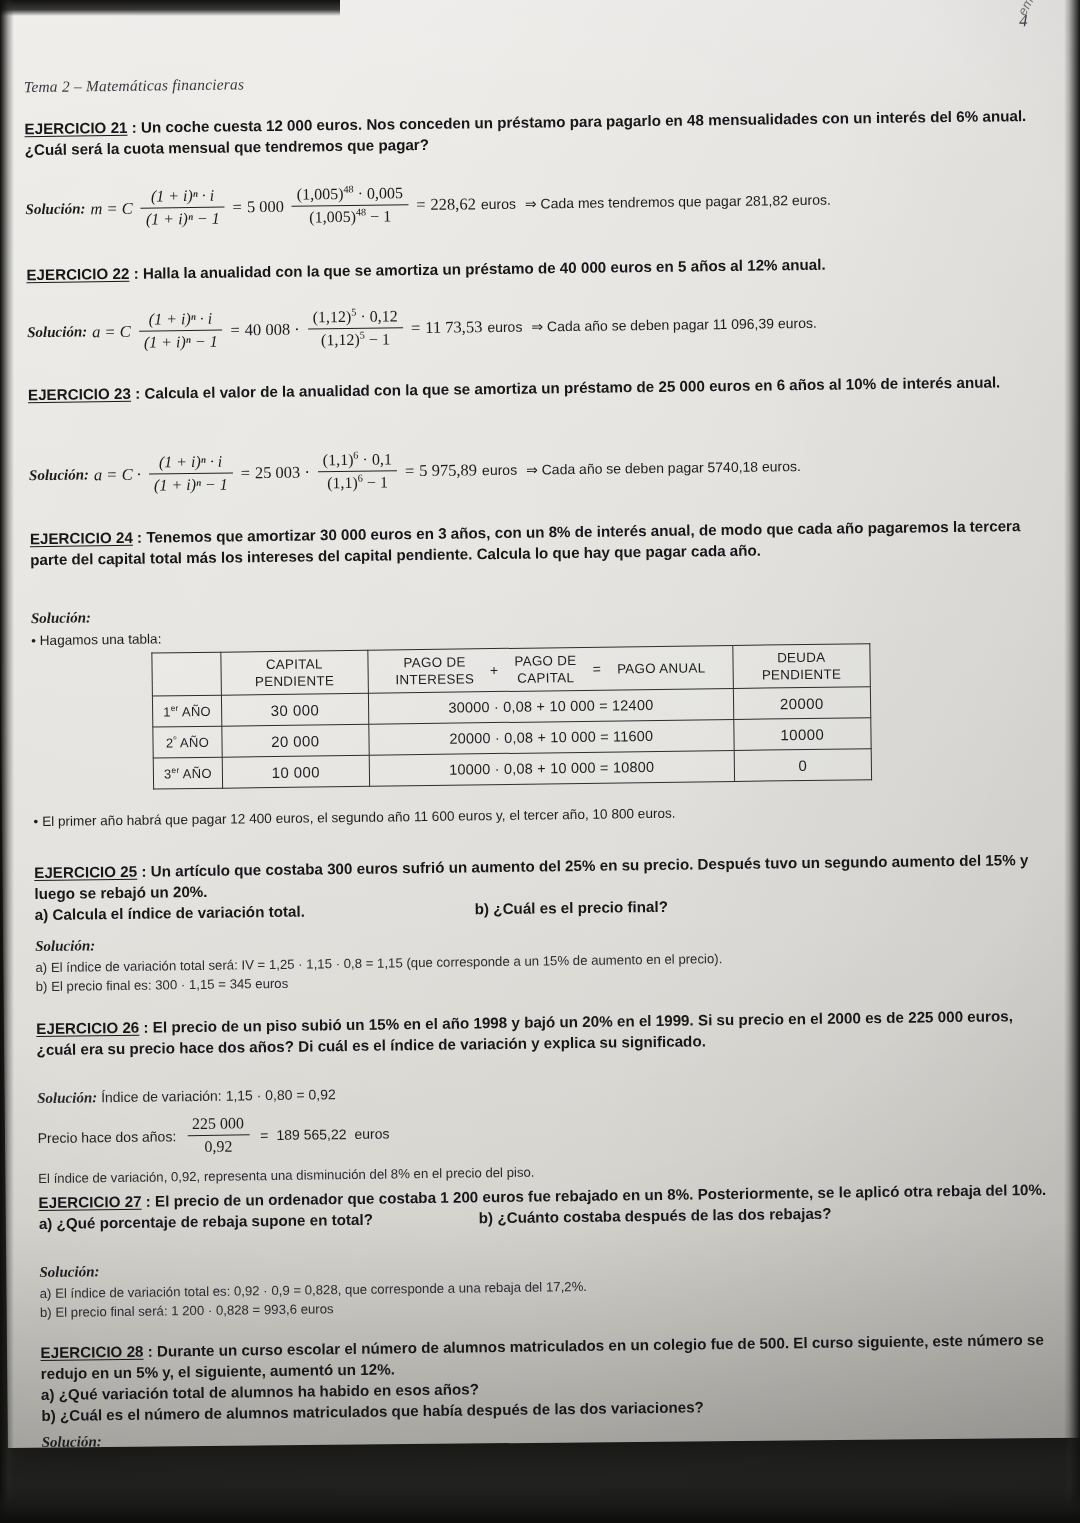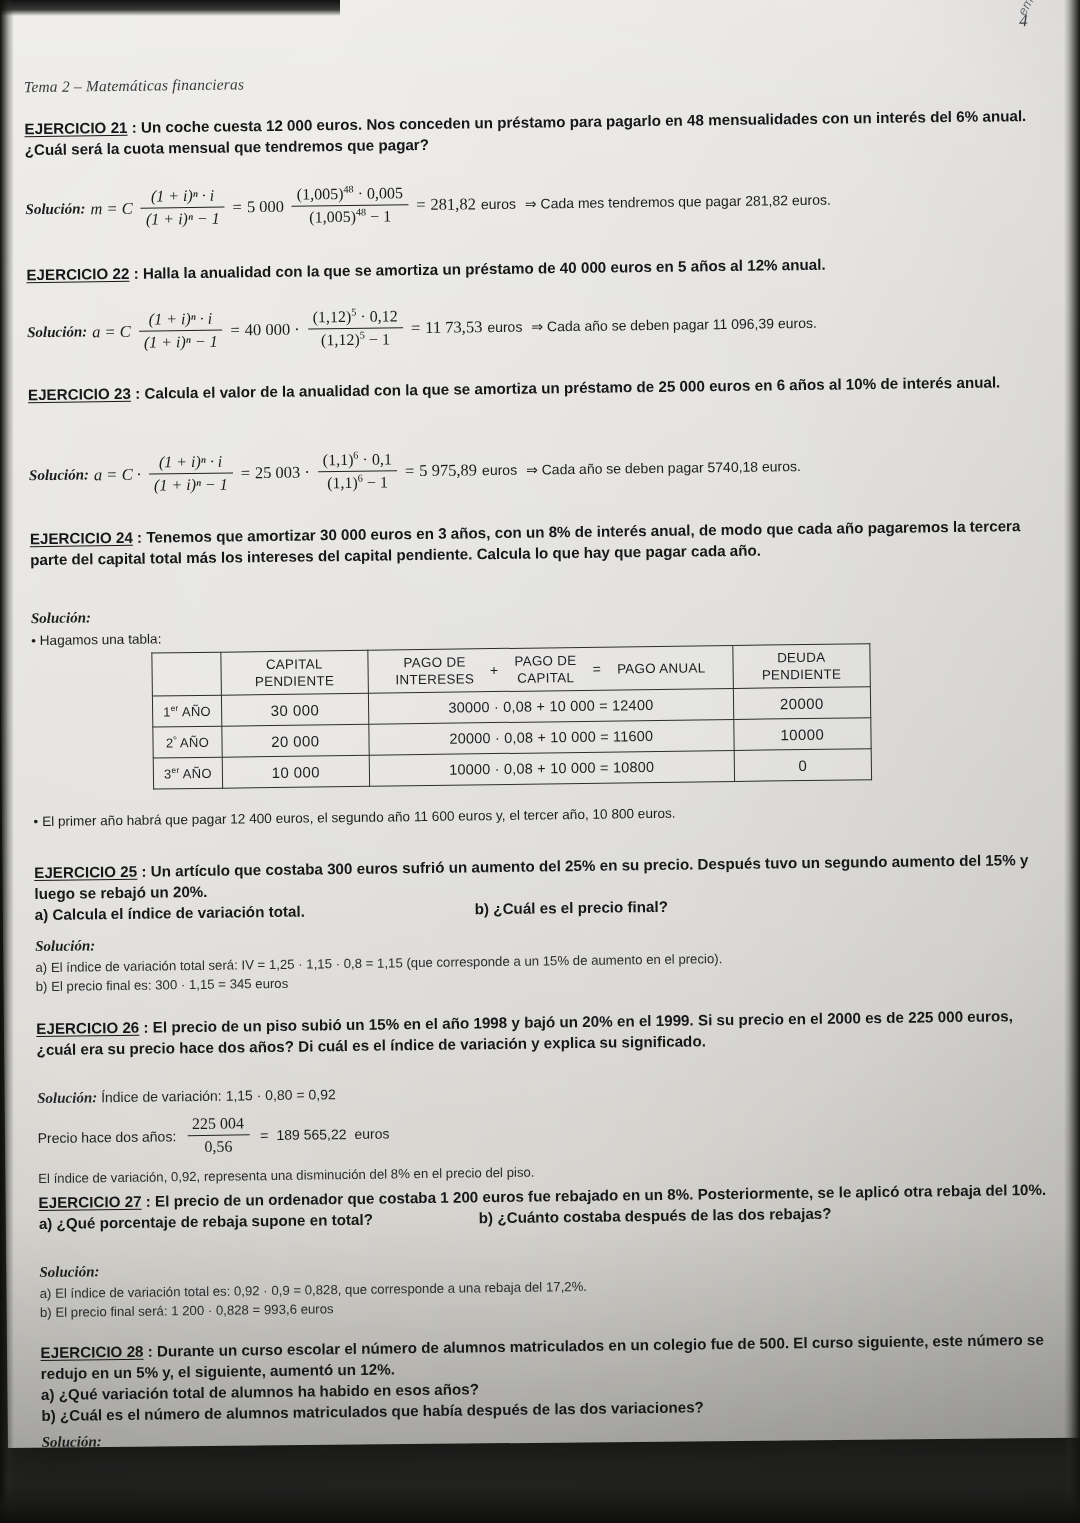--- a/index.html
+++ b/index.html
@@ -255,21 +255,21 @@
           <span class="den it">(1 + i)ⁿ − 1</span>
         </span>
         <span>=</span>
         <span>5 000</span>
         <span class="frac">
           <span class="num">(<span>1,005</span>)<sup>48</sup> · <span>0,005</span></span>
           <span class="bar"></span>
           <span class="den">(<span>1,005</span>)<sup>48</sup> − 1</span>
         </span>
         <span>=</span>
-        <span>281,82</span>
+        <span>228,62</span>
         <span style="font-family:'Liberation Sans',sans-serif;font-size:14px;">euros</span>
         <span style="font-family:'Liberation Sans',sans-serif;font-size:14px;margin-left:4px;">⇒ Cada mes tendremos que pagar 281,82 euros.</span>
       </div>
     </div>
 
     <div class="blk" style="top:258px;">
       <div class="ej-head">
         <span class="tag">EJERCICIO 22</span><span> : </span><span class="q">Halla la anualidad con la que se amortiza un préstamo de 40 000 euros en 5 años al 12% anual.</span>
       </div>
     </div>
@@ -279,21 +279,21 @@
         <span class="sol-label">Solución:</span>
         <span class="it">a</span>
         <span>=</span>
         <span class="it">C</span>
         <span class="frac">
           <span class="num it">(1 + i)ⁿ · i</span>
           <span class="bar"></span>
           <span class="den it">(1 + i)ⁿ − 1</span>
         </span>
         <span>=</span>
-        <span>40 000 ·</span>
+        <span>40 008 ·</span>
         <span class="frac">
           <span class="num">(<span>1,12</span>)<sup>5</sup> · <span>0,12</span></span>
           <span class="bar"></span>
           <span class="den">(<span>1,12</span>)<sup>5</sup> − 1</span>
         </span>
         <span>=</span>
         <span>11 73,53</span>
         <span style="font-family:'Liberation Sans',sans-serif;font-size:14px;">euros</span>
         <span style="font-family:'Liberation Sans',sans-serif;font-size:14px;margin-left:4px;">⇒ Cada año se deben pagar 11 096,39 euros.</span>
       </div>
@@ -421,23 +421,23 @@
     </div>
 
     <div class="blk" style="top:1082px;">
       <div class="sol-line">
         <span class="sol-label">Solución:</span>
         <span>Índice de variación: 1,15 · 0,80 = 0,92</span>
       </div>
       <div class="inline-frac-row" style="margin-top:8px;">
         <span>Precio hace dos años:</span>
         <span class="frac" style="font-family:'Liberation Serif',serif;">
-          <span class="num">225 004</span>
-          <span class="bar"></span>
-          <span class="den">0,56</span>
+          <span class="num">225 000</span>
+          <span class="bar"></span>
+          <span class="den">0,92</span>
         </span>
         <span>=</span>
         <span>189 565,22</span>
         <span>euros</span>
       </div>
       <div class="small" style="margin-top:10px;">El índice de variación, 0,92, representa una disminución del 8% en el precio del piso.</div>
     </div>
 
     <div class="blk" style="top:1186px;">
       <div class="ej-head">

